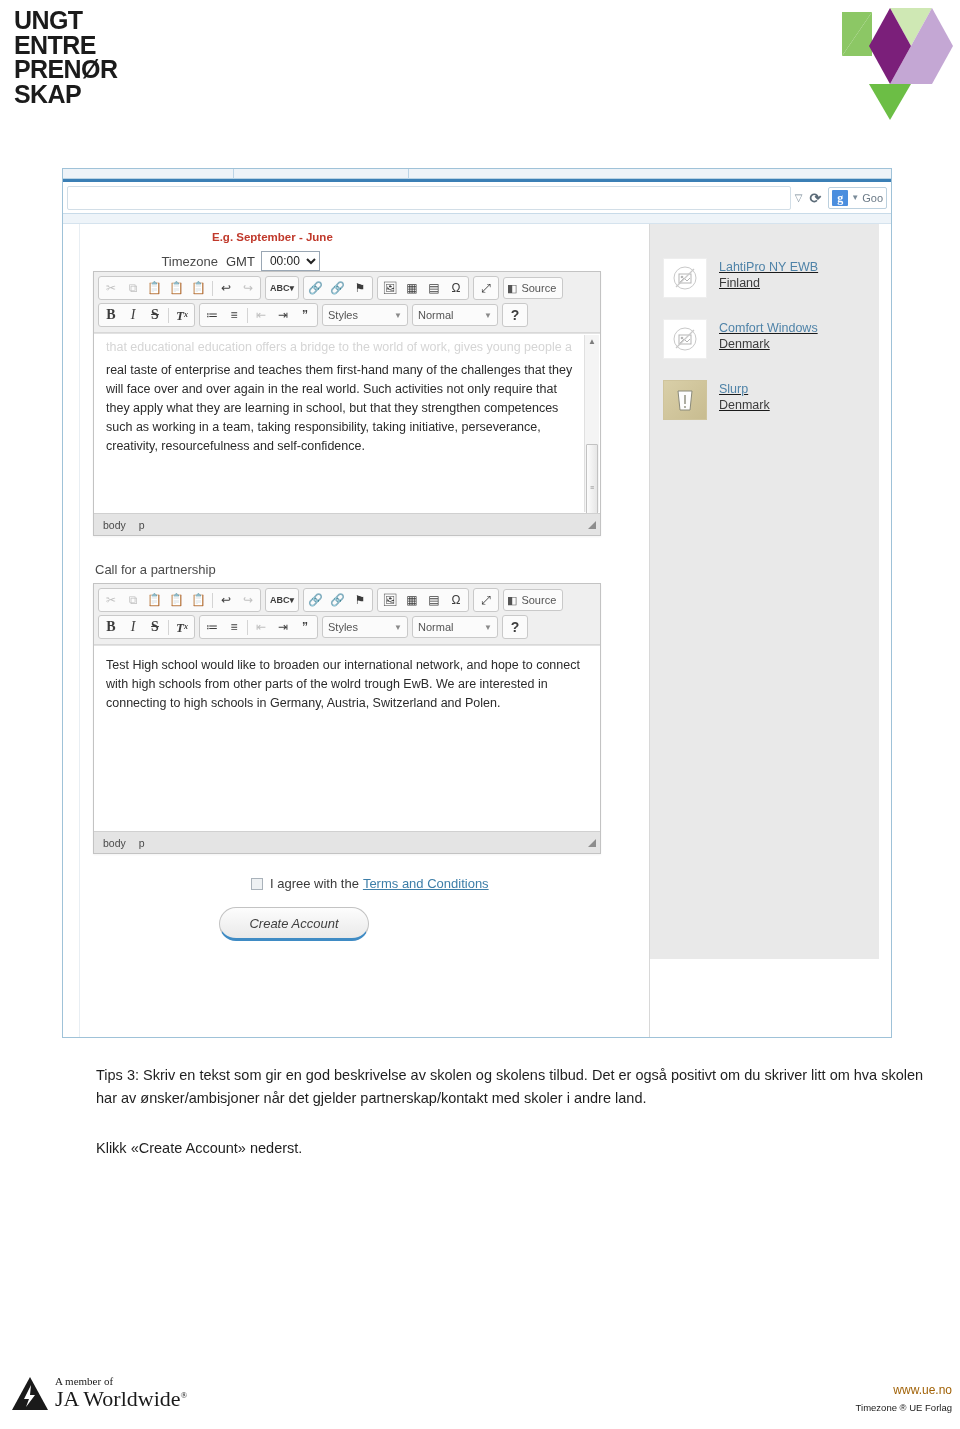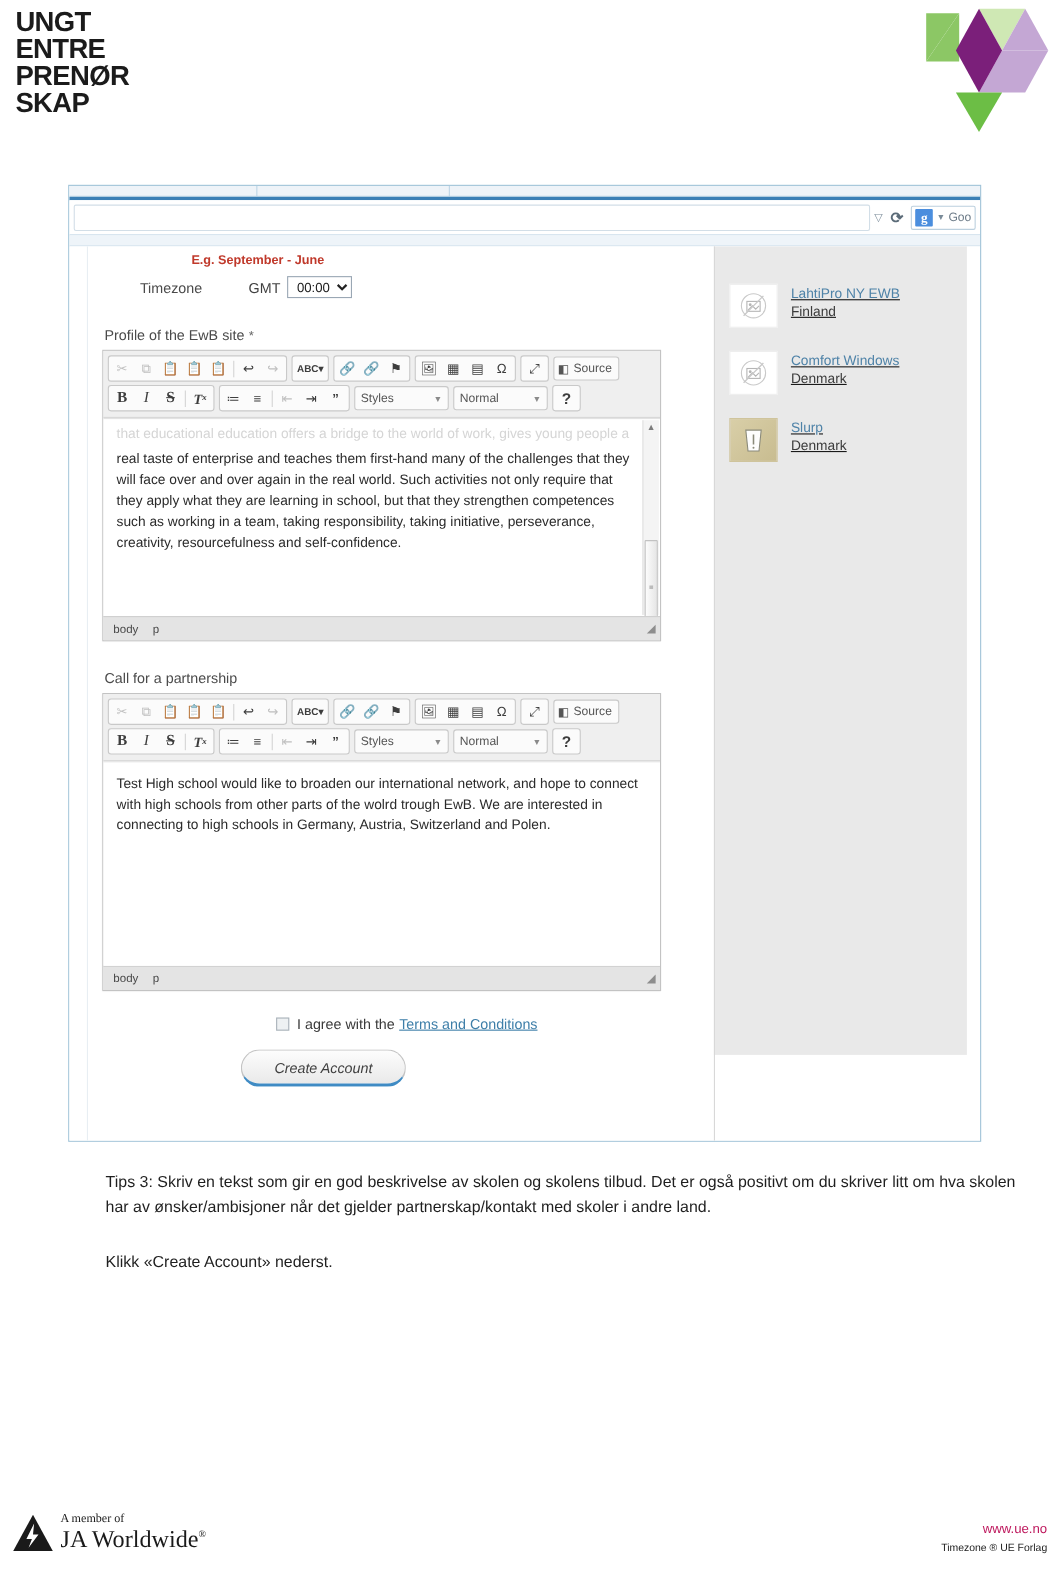--- a/index.html
+++ b/index.html
@@ -101,24 +101,24 @@
   .text-input {
     width:338px; height:28px; border:1px solid #9aa7b4;
     border-radius:14px; padding:0 12px;
     font-size:13px; color:#333; background:#fff;
     font-family:"Liberation Sans", sans-serif;
     outline:none;
   }
   .star { color:#6b6b6b; font-size:12px; margin-left:10px; }
   .hint {
     color:#c0392b; font-size:11.5px; font-weight:bold;
-    margin:7px 0 0 81px;
+    margin:7px 0 0 119px;
   }
   .tz-row { display:flex; align-items:center; margin-top:8px; }
-  .tz-label { font-size:13px; color:#4a4a4a; width:133px; text-align:center; padding-right:8px; }
+  .tz-label { font-size:13px; color:#4a4a4a; width:133px; text-align:right; padding-right:8px; }
   .tz-gmt { font-size:13px; color:#3f3f3f; margin-right:6px; }
   .tz-select {
     font-size:12px; border:1px solid #9aa7b4; background:#fff;
     height:20px; padding:0 2px 0 4px; color:#222;
     font-family:"Liberation Sans", sans-serif;
   }
 
   .section-label {
     font-size:13px; color:#4a4a4a; margin:26px 0 6px 2px;
   }
@@ -234,21 +234,21 @@
 
   
   .footer { position:absolute; left:0; top:1365px; width:960px; height:64px; }
   .ja-wrap { position:absolute; left:10px; top:8px; display:flex; align-items:center; }
   .ja-tri { width:40px; height:40px; }
   .ja-text { margin-left:5px; font-family:"Liberation Serif", serif; color:#1a1a1a; }
   .ja-small { font-size:11px; line-height:1; }
   .ja-big { font-size:22px; line-height:1.05; }
   .ja-big sup { font-size:9px; vertical-align:super; }
   .foot-right { position:absolute; right:8px; top:18px; text-align:right; }
-  .foot-url { font-size:12px; color:#be185d; }
+  .foot-url { font-size:12px; color:#a16207; }
   .foot-copy { font-size:9.5px; color:#1a1a1a; margin-top:5px; }
 </style>
 </head>
 <body>
 
 <div class="page-header">
   <div class="ue-logo">
     <div>UNGT</div>
     <div>ENTRE</div>
     <div>PRENØR</div>
@@ -300,23 +300,20 @@
 
       <div class="tz-row">
         <div class="tz-label">Timezone</div>
         <span class="tz-gmt">GMT</span>
         <select class="tz-select">
           <option>00:00</option>
         </select>
       </div>
 
       
-      <div class="section-label">
-        <span>Profile of the EwB site</span><span class="star">*</span>
-      </div>
 
       <div class="cke">
         <div class="cke-toolbar">
           <div class="cke-row">
             <div class="cke-group">
               <div class="cke-btn dim">✂</div>
               <div class="cke-btn dim">⧉</div>
               <div class="cke-btn">📋</div>
               <div class="cke-btn">📋</div>
               <div class="cke-btn">📋</div>

